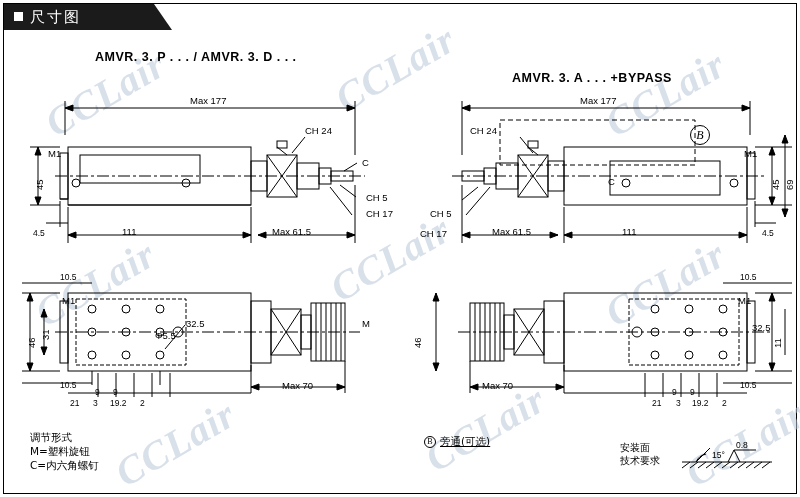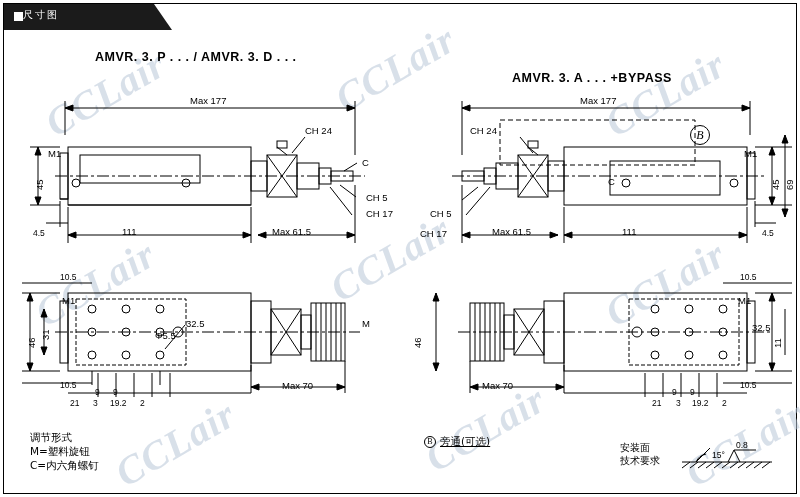--- a/index.html
+++ b/index.html
@@ -23,22 +23,22 @@
   .banner{
     position:absolute;left:4px;top:4px;width:168px;height:26px;
     background:#1b1b1b;
     
     clip-path:polygon(0 0, 150px 0, 168px 26px, 0 26px);
   }
   .banner-sq{
     position:absolute;left:14px;top:12px;width:9px;height:9px;background:#fff;
   }
   .banner-title{
-    position:absolute;left:23px;top:8px;
-    color:#fff;font-size:10px;letter-spacing:2px;
+    position:absolute;left:30px;top:8px;
+    color:#fff;font-size:15px;letter-spacing:2px;
     font-family:"DejaVu Sans", sans-serif;
   }
 
   
   .wm{
     position:absolute;
     color:#b9c7d8;
     opacity:.55;
     font-size:40px;
     font-style:italic;

